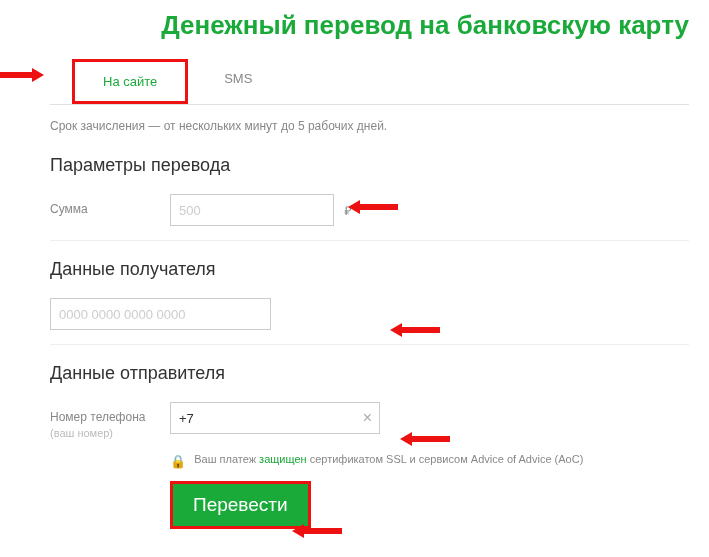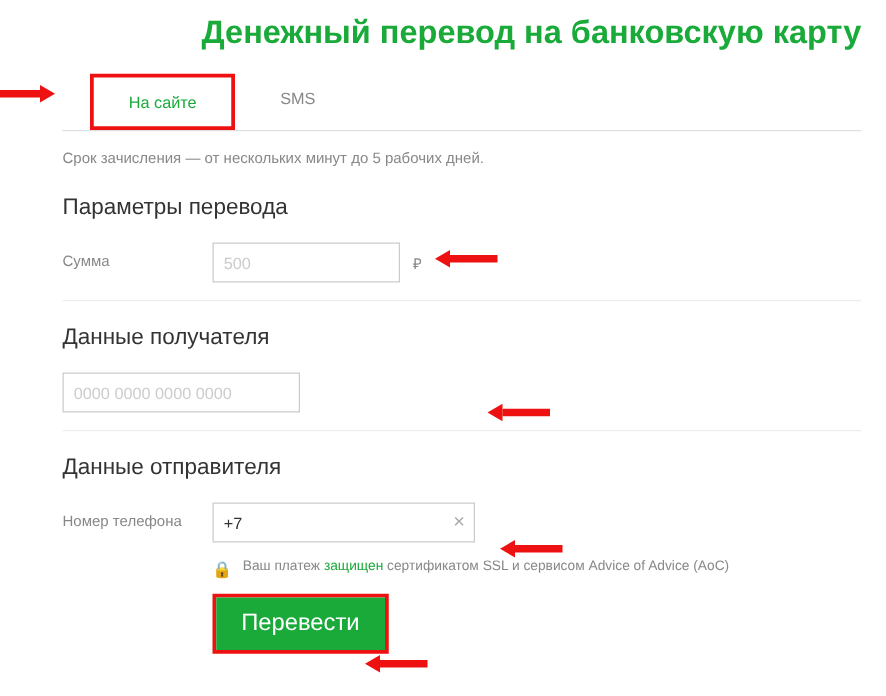--- a/index.html
+++ b/index.html
@@ -66,25 +66,25 @@
     font-size: 11px;
   }
   .input-col {
     position: relative;
   }
   input.text {
     border: 1px solid #ccc;
     padding: 7px 8px;
     font-size: 13px;
     color: #333;
-    width: 150px;
+    width: 164px;
     height: 32px;
   }
   input.text::placeholder { color: #ccc; }
-  input.card { width: 190px; }
+  input.card { width: 221px; }
   input.phone { width: 210px; padding-right: 28px; }
   .currency {
     font-size: 12px;
     color: #888;
     margin-left: 6px;
   }
   .hint {
     font-size: 11px;
     color: #bbb;
     margin-top: 4px;
@@ -207,20 +207,21 @@
   </div>
 </div>
 
 <hr class="divider">
 
 <h2 class="section">Данные отправителя</h2>
 
 <div class="row">
   <div class="label-col">
     <span>Номер телефона</span>
+    <span class="label-sub">(ваш номер)</span>
   </div>
   <div class="input-col">
     <input class="text phone" type="text" value="+7" style="">
     <span class="clear-x">×</span>
   </div>
 </div>
 
 <div class="security">
   <span class="lock">🔒</span>
   <div class="security-text">

